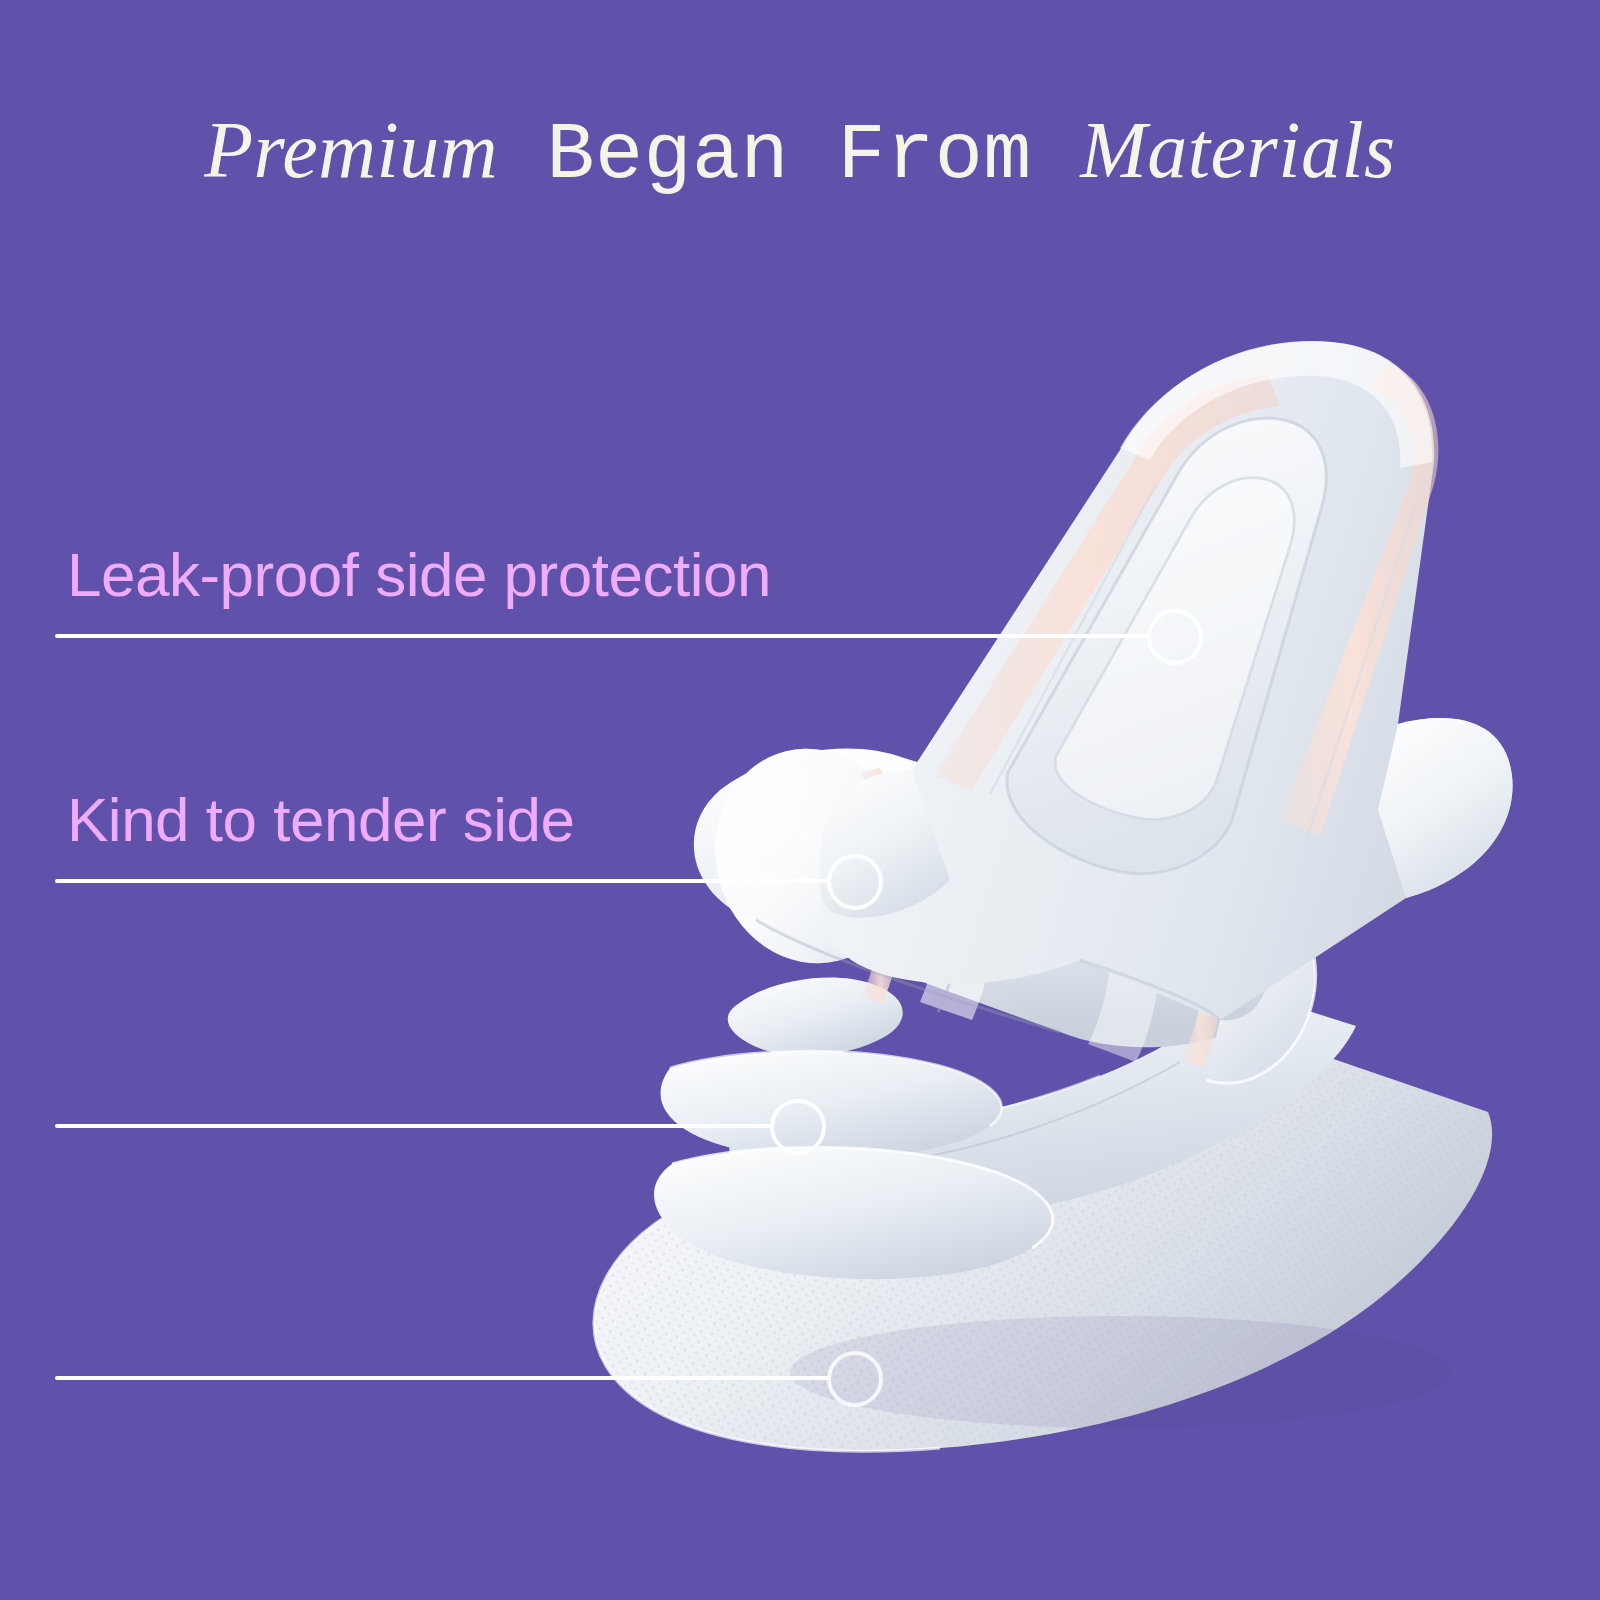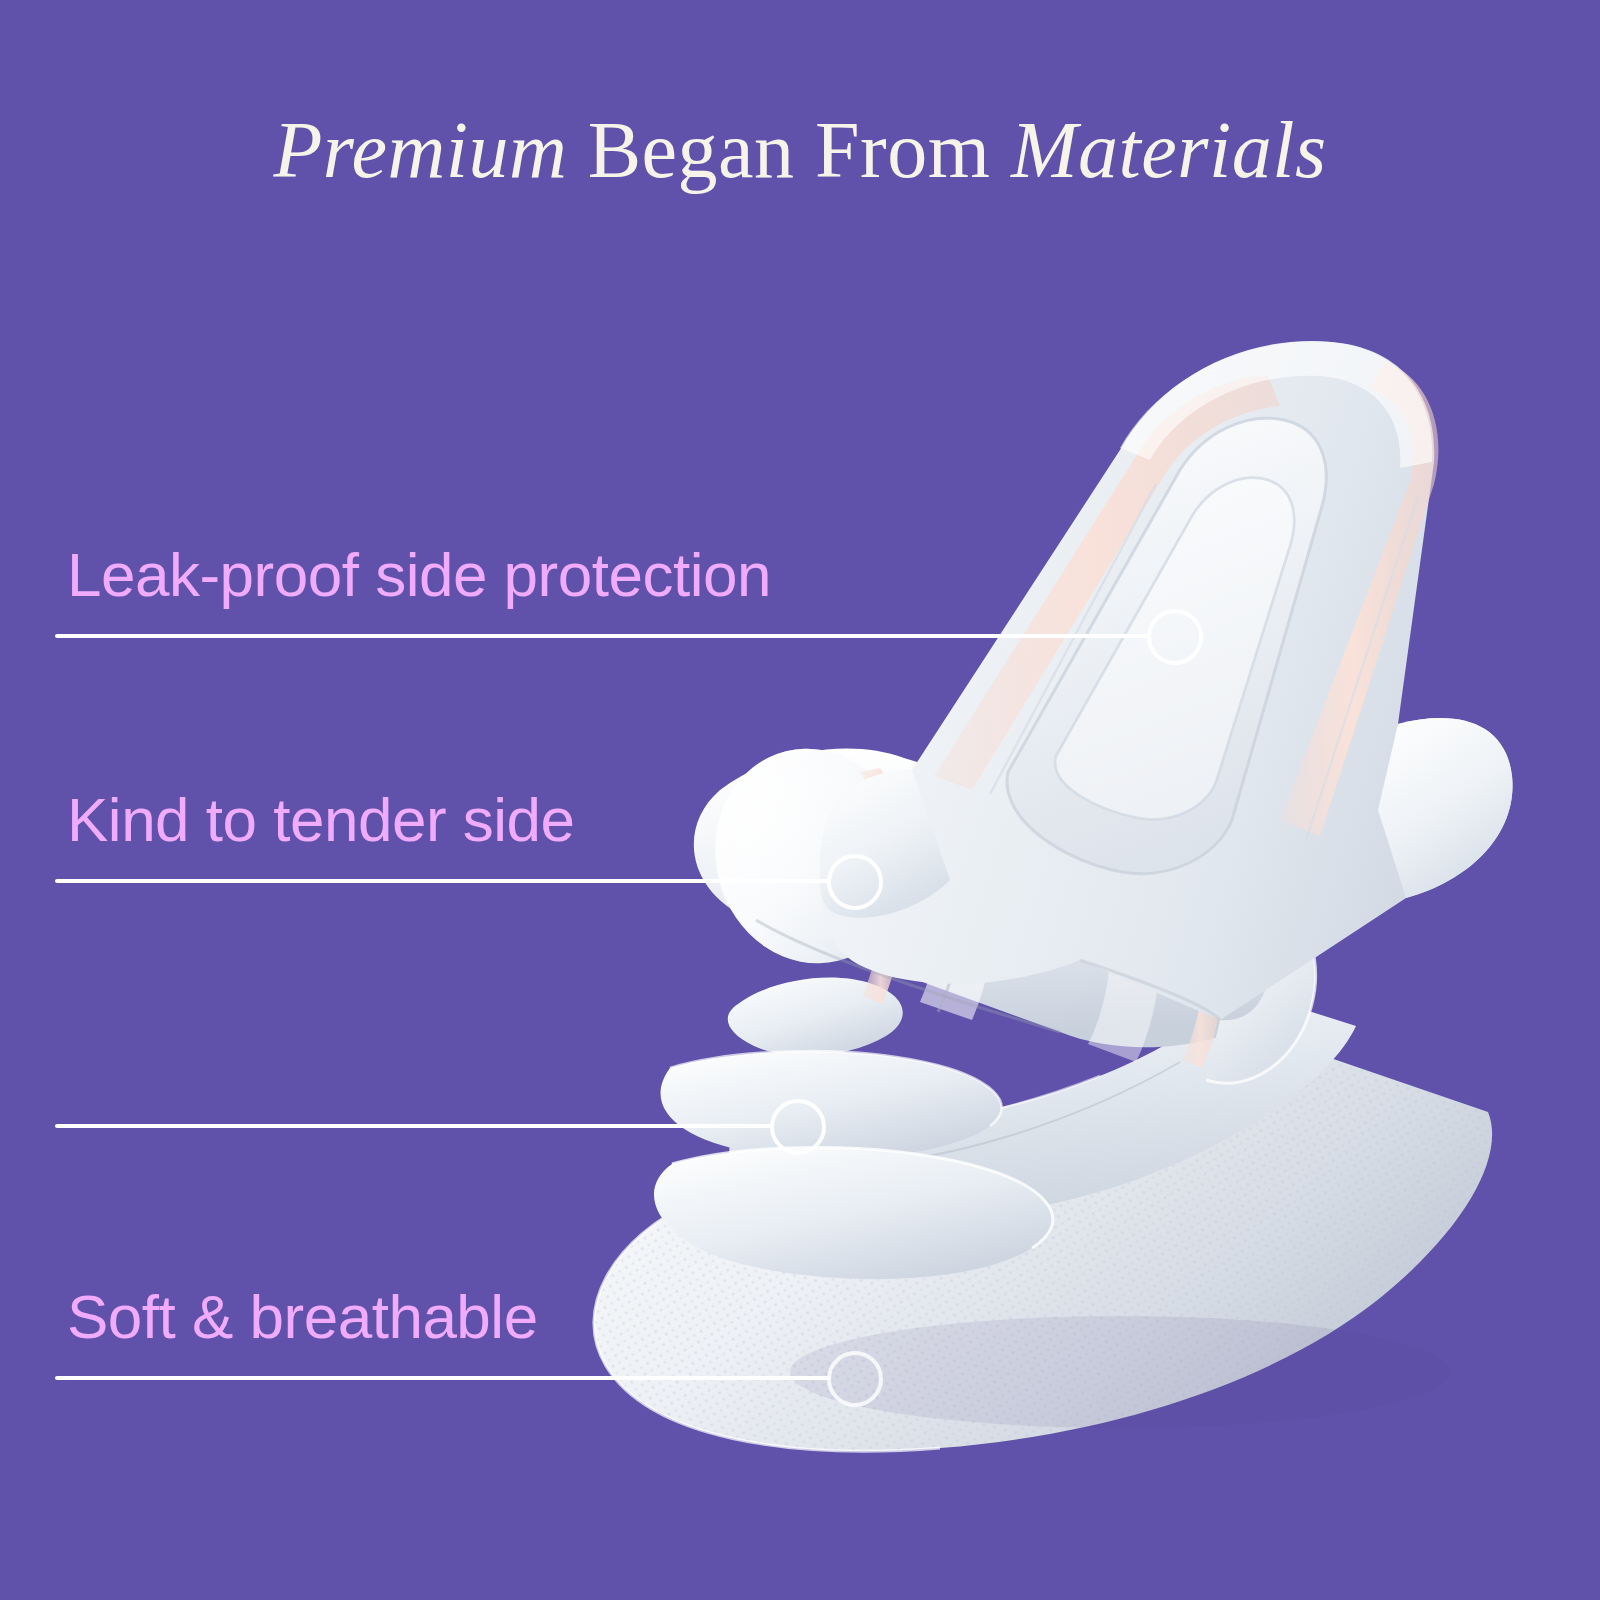--- a/index.html
+++ b/index.html
@@ -25,21 +25,21 @@
     width:1600px;
     text-align:center;
     font-family:"Liberation Serif", serif;
     font-size:80px;
     line-height:1.05;
     color:#f6f3e9;
     letter-spacing:0.5px;
     white-space:nowrap;
   }
   #title .it { font-style:italic; }
-  #title .rg { font-style:normal; }
+  #title .rg { font-style:normal;font-family:Liberation Mono, monospace; }
 
   
   .callout { position:absolute; left:55px; }
   .callout-label {
     position:absolute;
     left:12px;
     bottom:32px;
     font-size:62px;
     font-weight:300;
     color:#f0abfc;
@@ -349,18 +349,17 @@
     <span class="callout-rule" style="width:775px;"></span>
     <span class="callout-dot" style="left:772px; bottom:-27px;"></span>
   </div>
 
   <div class="callout" style="top:1000px; width:1560px; height:128px;">
     <span class="callout-rule" style="width:718px;"></span>
     <span class="callout-dot" style="left:715px; bottom:-27px;"></span>
   </div>
 
   <div class="callout" style="top:1252px; width:1560px; height:128px;">
-    <span class="callout-label">Soft &amp; breathable</span>
     <span class="callout-rule" style="width:775px;"></span>
     <span class="callout-dot faint" style="left:772px; bottom:-27px;"></span>
   </div>
 
 </div>
 
 </body></html>

